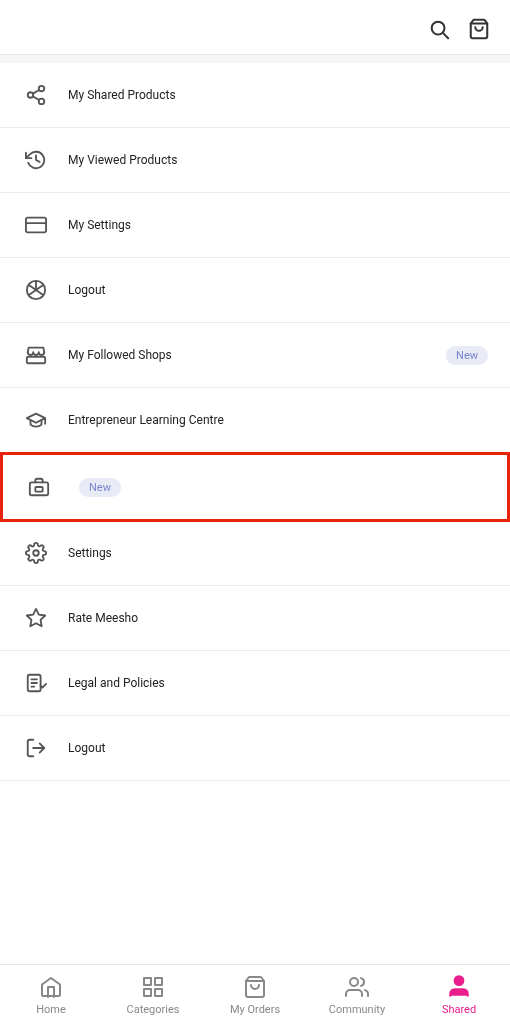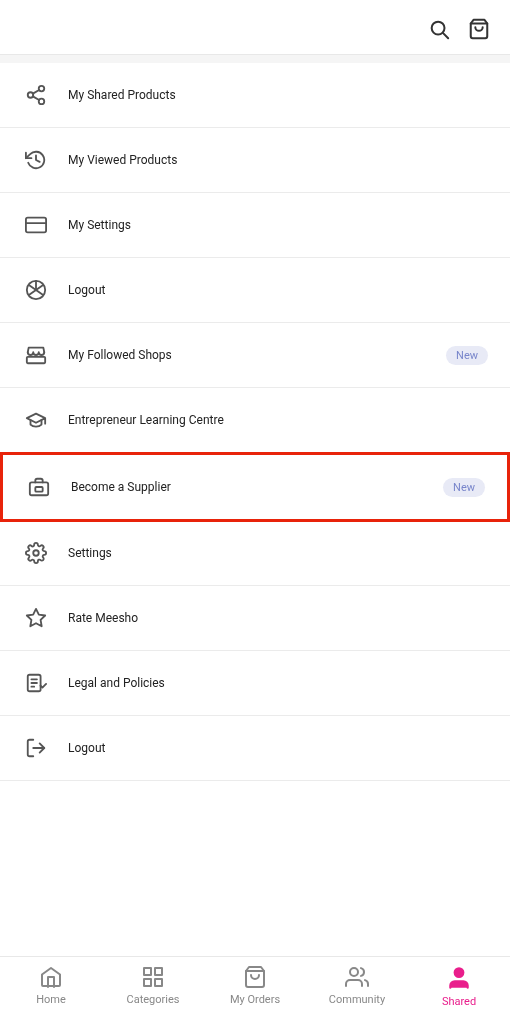--- a/index.html
+++ b/index.html
@@ -84,22 +84,22 @@
       border-radius: 12px;
       padding: 3px 10px;
       margin-left: 8px;
     }
 
     
     .bottom-nav {
       background: #fff;
       border-top: 1px solid #e8e8e8;
       display: flex;
-      height: 68px;
-      align-items: flex-start;
+      height: 60px;
+      align-items: flex-end;
     }
     .nav-item {
       flex: 1;
       display: flex;
       flex-direction: column;
       align-items: center;
       justify-content: center;
       gap: 4px;
       cursor: pointer;
       padding: 8px 0;
@@ -217,21 +217,20 @@
 
   </div>
     <div class="menu-item highlighted">
     <span class="menu-icon">
         <svg width="22" height="22" viewBox="0 0 24 24" fill="none" stroke="#555" stroke-width="2" stroke-linecap="round" stroke-linejoin="round">
           <rect x="2" y="7" width="20" height="14" rx="2"></rect>
           <path d="M16 7V5a2 2 0 00-2-2h-4a2 2 0 00-2 2v2"></path>
           <rect x="8" y="12" width="8" height="5" rx="1"></rect>
         </svg>
       </span>
-    <span class="menu-label">Become a Supplier</span>
     <span class="badge-new">New</span>
   </div>
     <div class="menu-item">
     <span class="menu-icon">
         <svg width="22" height="22" viewBox="0 0 24 24" fill="none" stroke="#555" stroke-width="2" stroke-linecap="round" stroke-linejoin="round">
           <circle cx="12" cy="12" r="3"></circle>
           <path d="M19.4 15a1.65 1.65 0 00.33 1.82l.06.06a2 2 0 010 2.83 2 2 0 01-2.83 0l-.06-.06a1.65 1.65 0 00-1.82-.33 1.65 1.65 0 00-1 1.51V21a2 2 0 01-4 0v-.09A1.65 1.65 0 009 19.4a1.65 1.65 0 00-1.82.33l-.06.06a2 2 0 01-2.83-2.83l.06-.06A1.65 1.65 0 004.68 15a1.65 1.65 0 00-1.51-1H3a2 2 0 010-4h.09A1.65 1.65 0 004.6 9a1.65 1.65 0 00-.33-1.82l-.06-.06a2 2 0 012.83-2.83l.06.06A1.65 1.65 0 009 4.68a1.65 1.65 0 001-1.51V3a2 2 0 014 0v.09a1.65 1.65 0 001 1.51 1.65 1.65 0 001.82-.33l.06-.06a2 2 0 012.83 2.83l-.06.06A1.65 1.65 0 0019.4 9a1.65 1.65 0 001.51 1H21a2 2 0 010 4h-.09a1.65 1.65 0 00-1.51 1z"></path>
         </svg>
       </span>
     <span class="menu-label">Settings</span>

